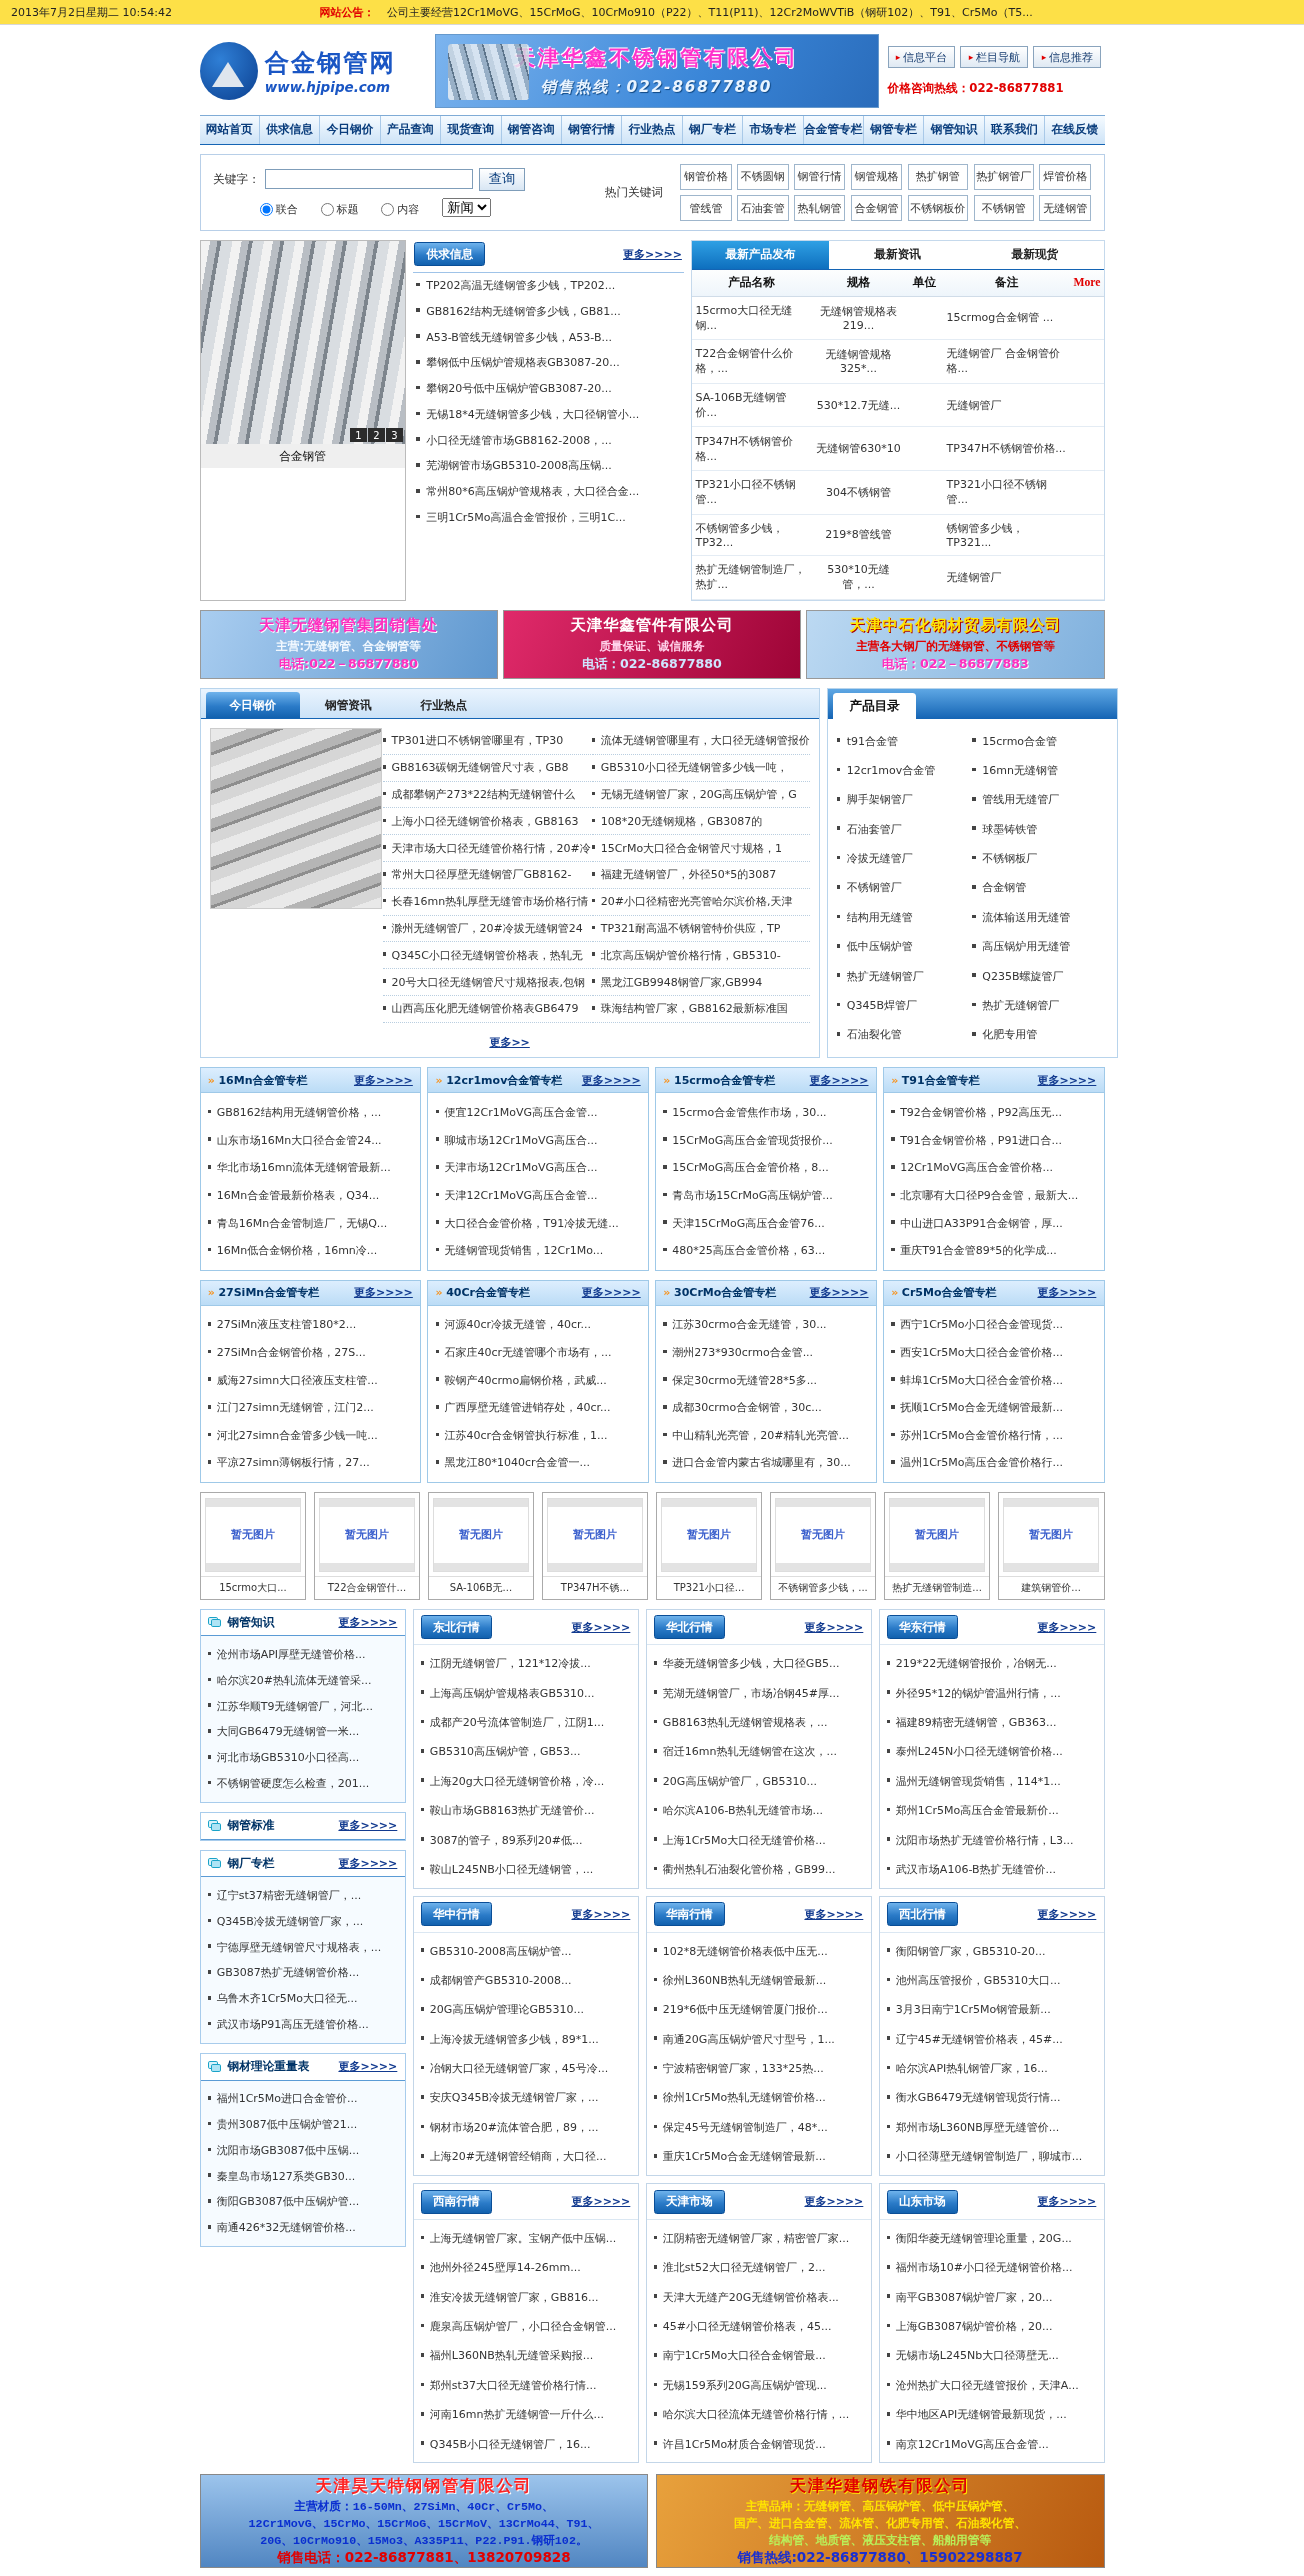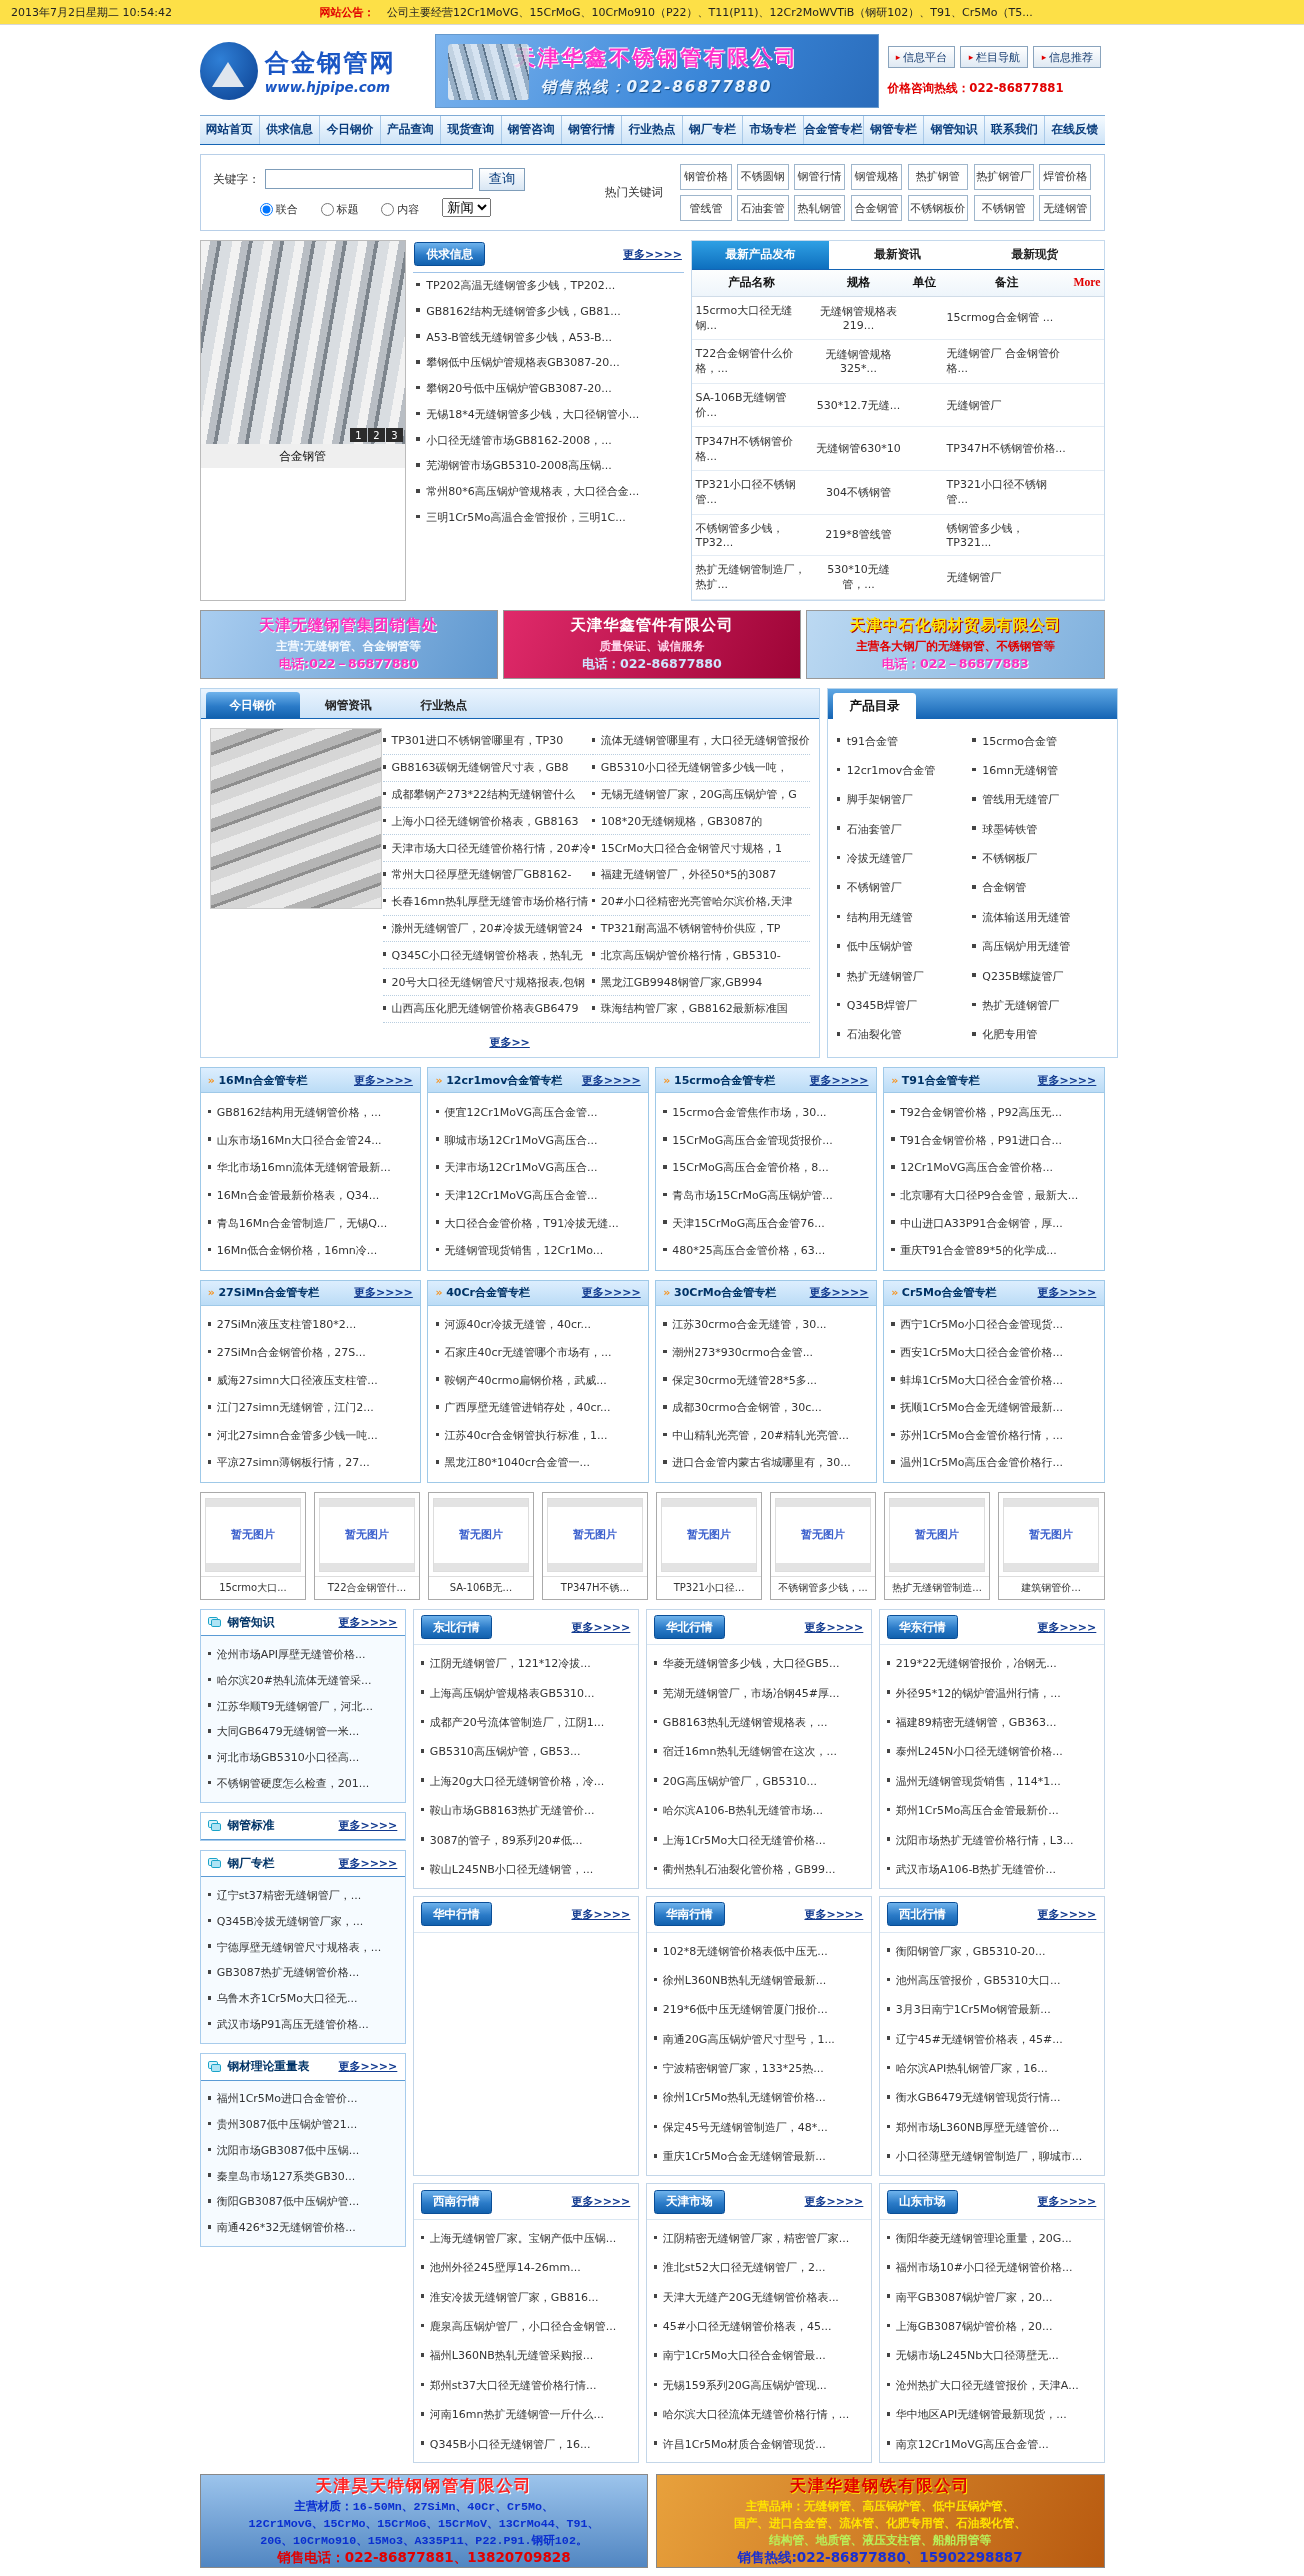--- a/index.html
+++ b/index.html
@@ -776,20 +776,30 @@
             <li>郑州1Cr5Mo高压合金管最新价...</li>
             <li>沈阳市场热扩无缝管价格行情，L3...</li>
             <li>武汉市场A106-B热扩无缝管价...</li>
           </ul>
       </div>
       <div class="mk-box">
         <div class="mk-head">
             <span class="blue-pill">华中行情</span>
             <span class="more-link">更多&gt;&gt;&gt;&gt;</span>
           </div>
+        <ul class="mk-body">
+            <li>GB5310-2008高压锅炉管...</li>
+            <li>成都钢管产GB5310-2008...</li>
+            <li>20G高压锅炉管理论GB5310...</li>
+            <li>上海冷拔无缝钢管多少钱，89*1...</li>
+            <li>冶钢大口径无缝钢管厂家，45号冷...</li>
+            <li>安庆Q345B冷拔无缝钢管厂家，...</li>
+            <li>钢材市场20#流体管合肥，89，...</li>
+            <li>上海20#无缝钢管经销商，大口径...</li>
+          </ul>
       </div>
       <div class="mk-box">
         <div class="mk-head">
             <span class="blue-pill">华南行情</span>
             <span class="more-link">更多&gt;&gt;&gt;&gt;</span>
           </div>
         <ul class="mk-body">
             <li>102*8无缝钢管价格表低中压无...</li>
             <li>徐州L360NB热轧无缝钢管最新...</li>
             <li>219*6低中压无缝钢管厦门报价...</li>

